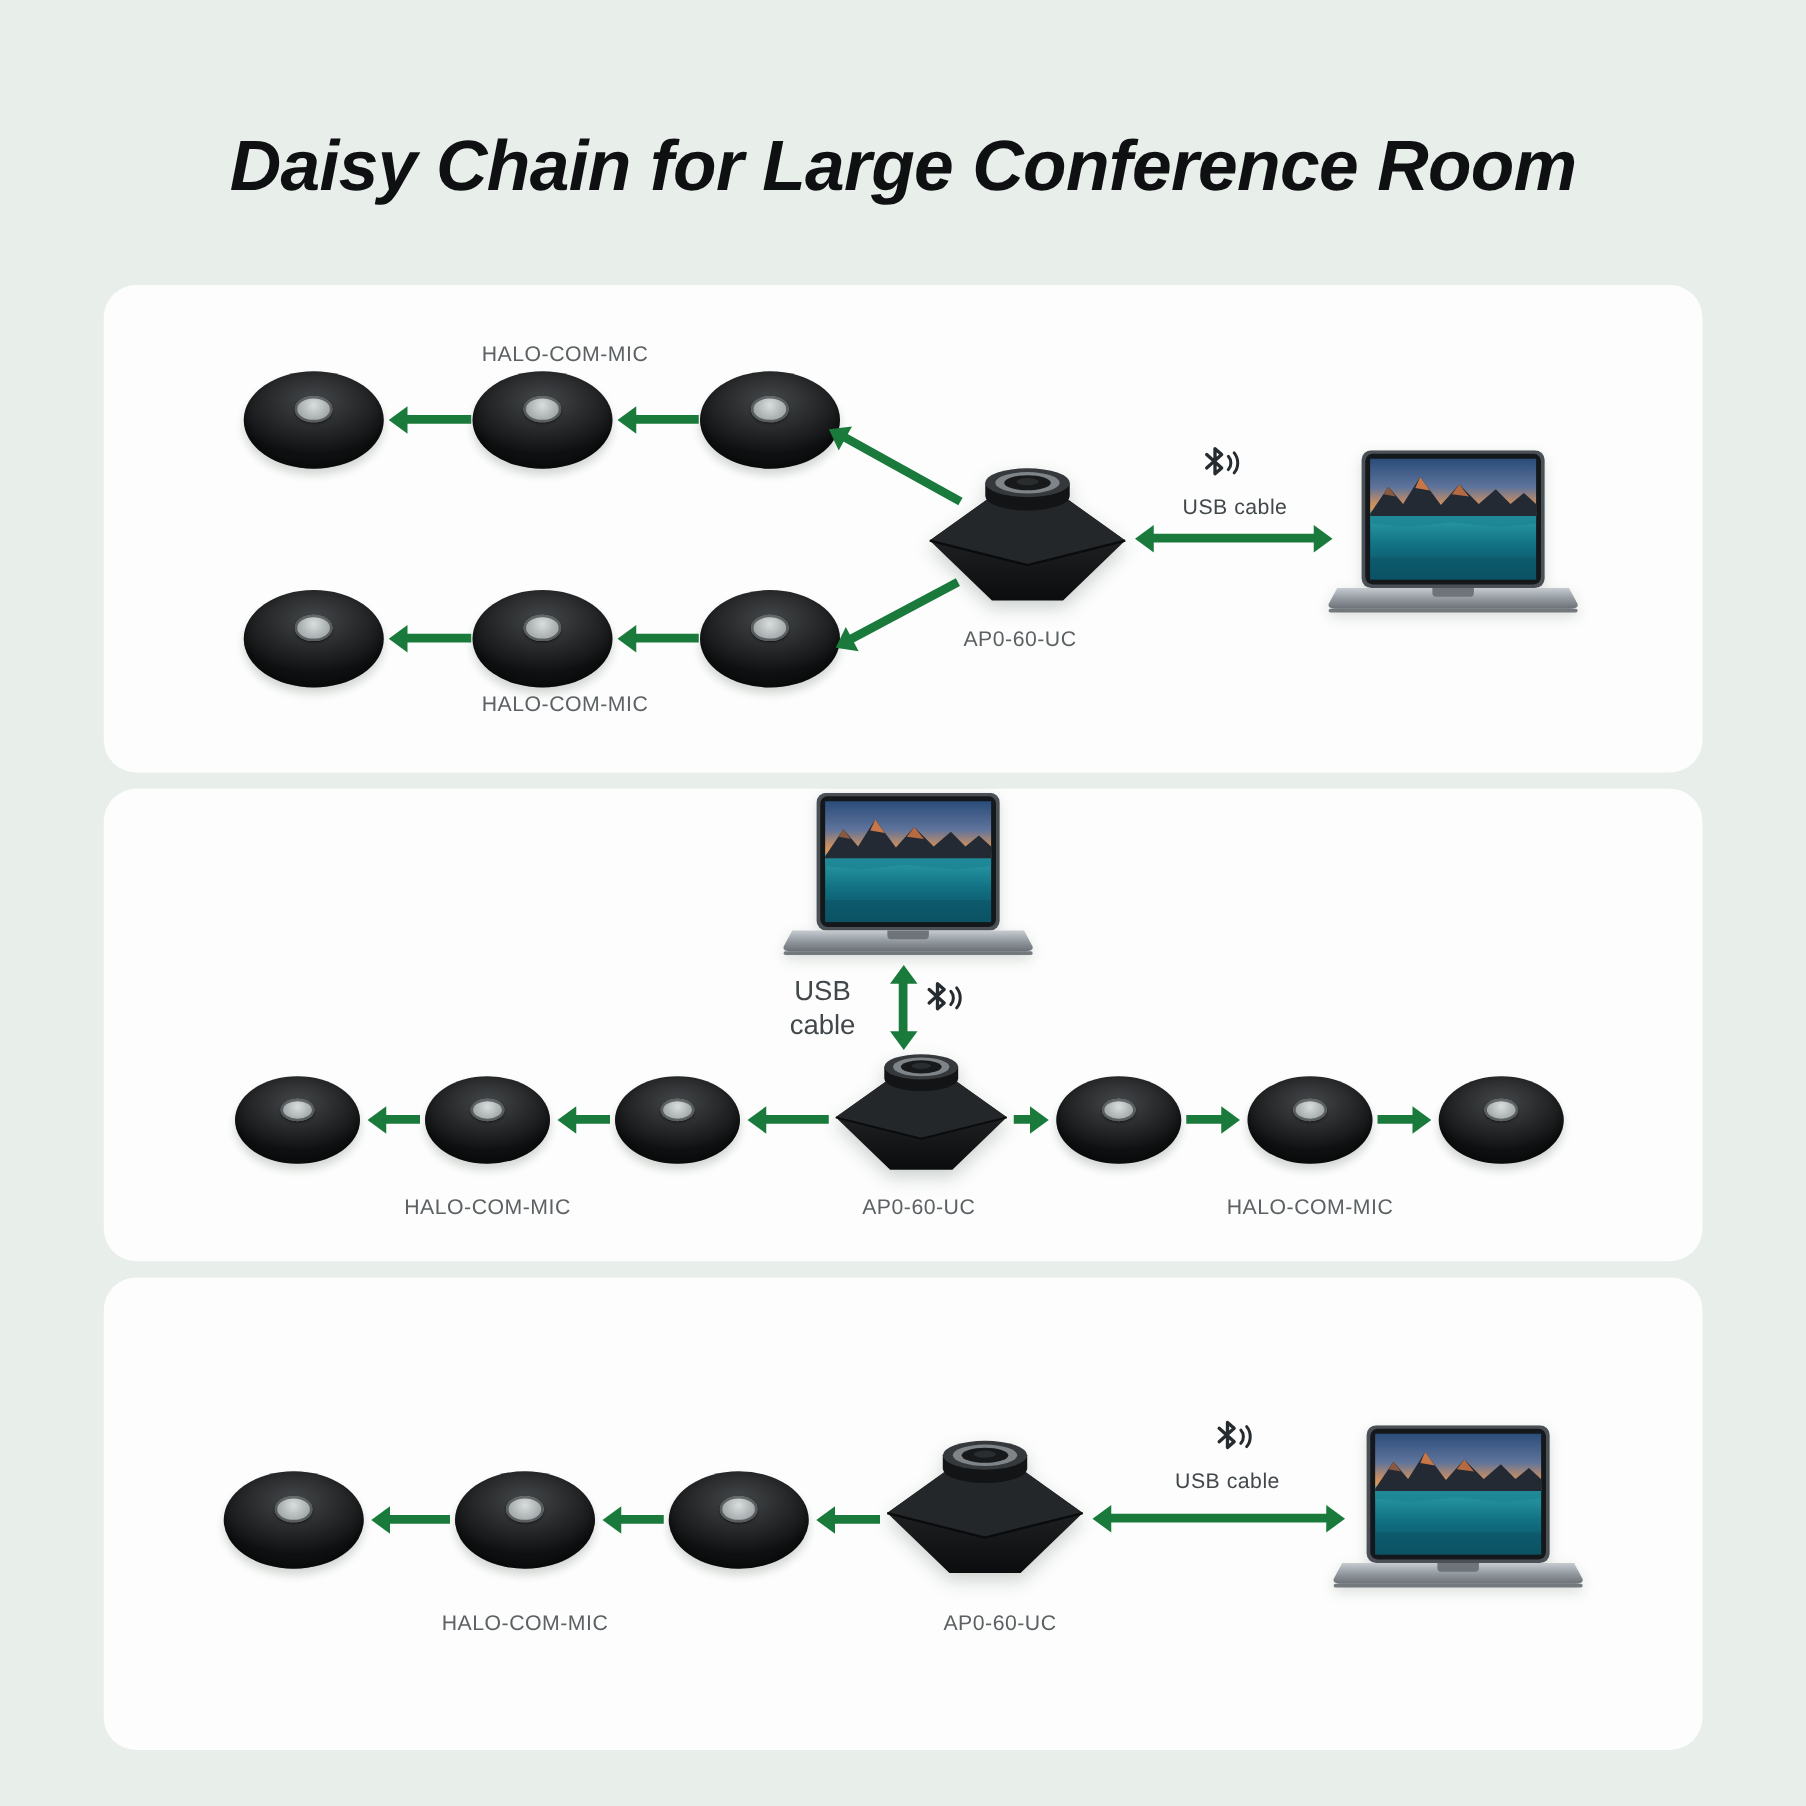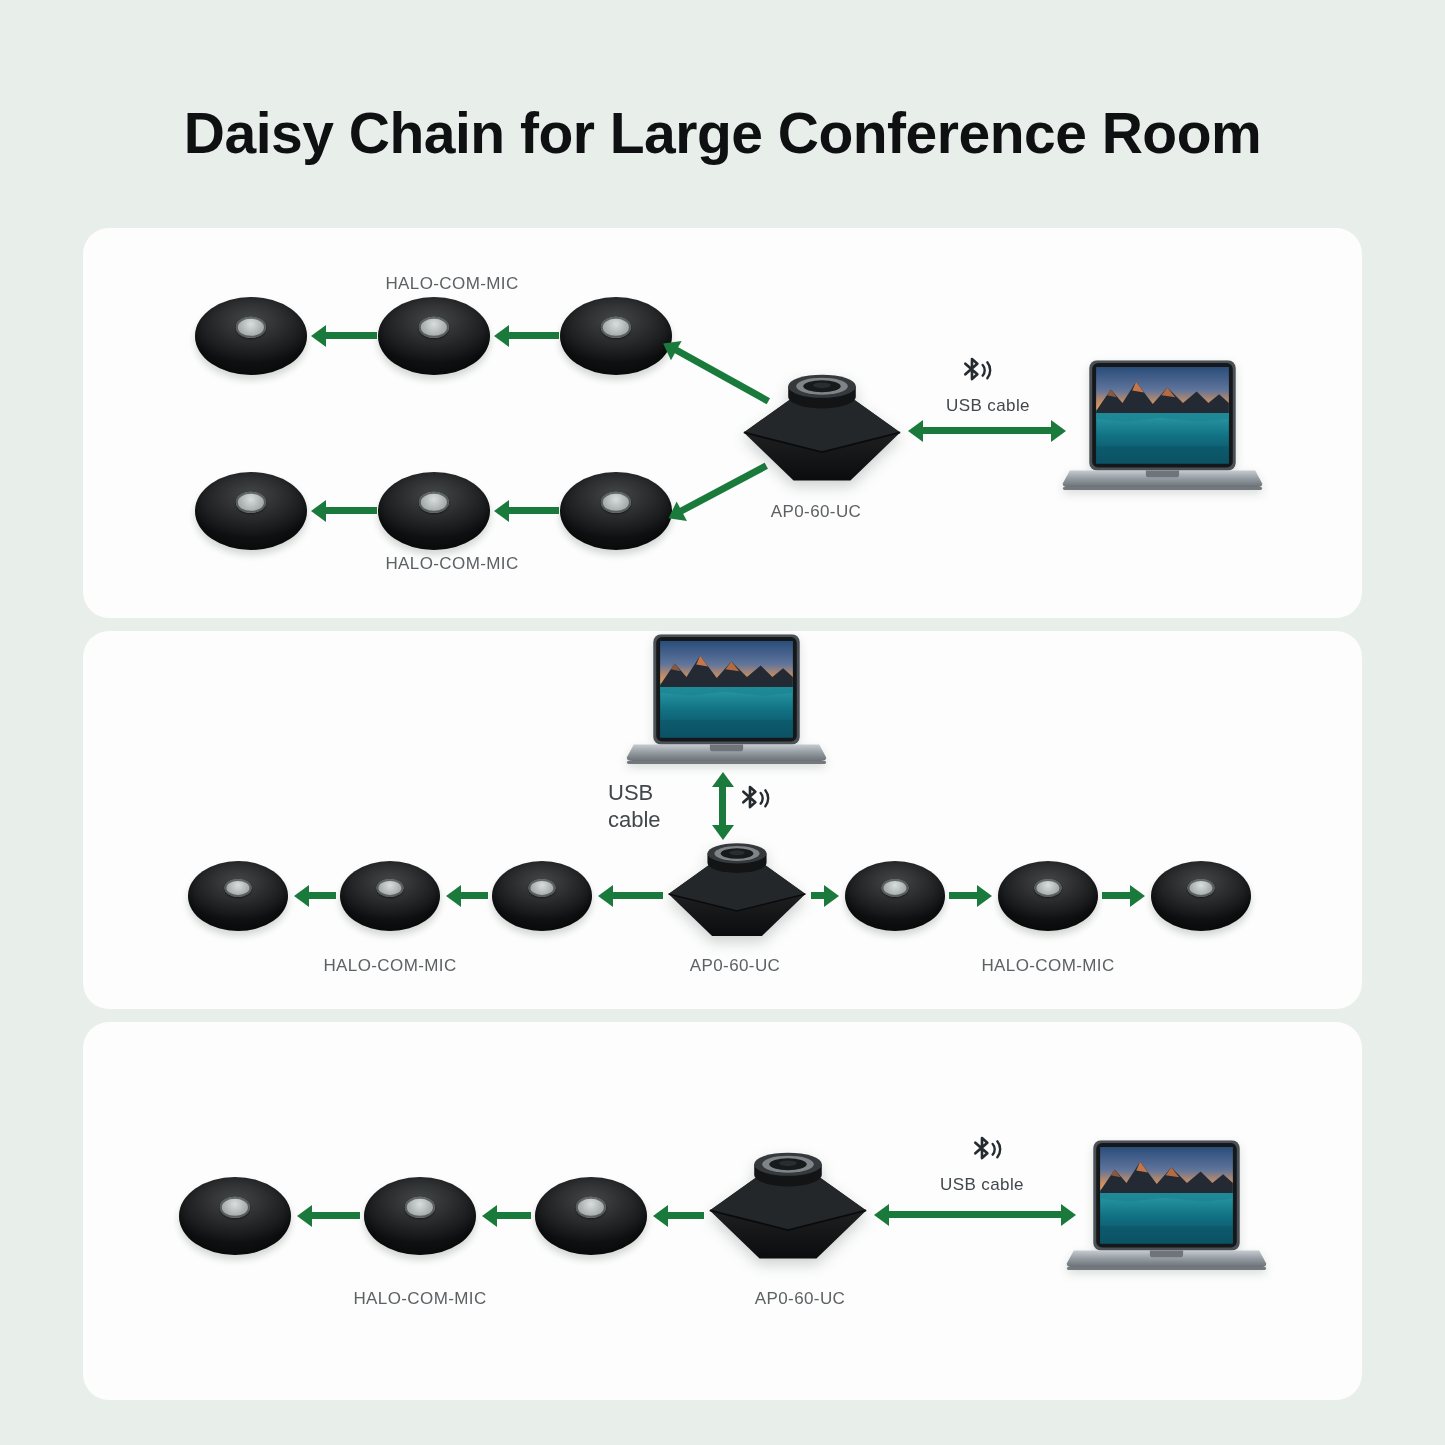--- a/index.html
+++ b/index.html
@@ -6,29 +6,29 @@
     --green:#1a7a3c;
     --bg:#e8eeea;
     --panel:#fcfdfc;
     --lbl:#5c6164;
     --lbl-dark:#41474a;
   }
   *{margin:0;padding:0;box-sizing:border-box;}
   body{background:var(--bg);font-family:"Liberation Sans",sans-serif;}
   .stage{position:relative;width:1445px;height:1445px;background:var(--bg);overflow:hidden;}
   .title{position:absolute;top:100px;left:0;width:1445px;text-align:center;
-         font-size:57px;font-weight:800;color:#0e1012;letter-spacing:-0.5px;}
+         font-size:57px;font-weight:800;color:#0e1012;letter-spacing:-0.5px;font-style:italic;}
   .panel{position:absolute;left:83px;width:1279px;background:var(--panel);border-radius:26px;}
   .p1{top:228px;height:390px;}
   .p2{top:631px;height:378px;}
   .p3{top:1022px;height:378px;}
 
   .lbl{position:absolute;font-size:17px;color:var(--lbl);text-align:center;letter-spacing:.4px;}
   .lbl.dark{color:var(--lbl-dark);}
-  .usb2{position:absolute;font-size:22px;color:var(--lbl-dark);text-align:left;line-height:27px;}
+  .usb2{position:absolute;font-size:22px;color:var(--lbl-dark);text-align:center;line-height:27px;}
 
   
   .mic{position:absolute;width:112px;height:78px;}
   .mic.sm{width:100px;height:70px;}
   .mic .disc{position:absolute;inset:0;border-radius:50%;
     background:radial-gradient(ellipse 62% 55% at 50% 30%,#45484a 0%,#2c2e30 45%,#1a1c1d 78%,#0f1011 100%);
     box-shadow:0 5px 7px rgba(25,45,35,.18), inset 0 -4px 8px rgba(0,0,0,.45);}
   .mic .dot{position:absolute;left:50%;top:39%;width:27%;height:26%;transform:translate(-50%,-50%);
     border-radius:50%;
     background:radial-gradient(circle at 50% 35%,#d9dddd 0%,#aab0b1 55%,#8d9394 100%);

